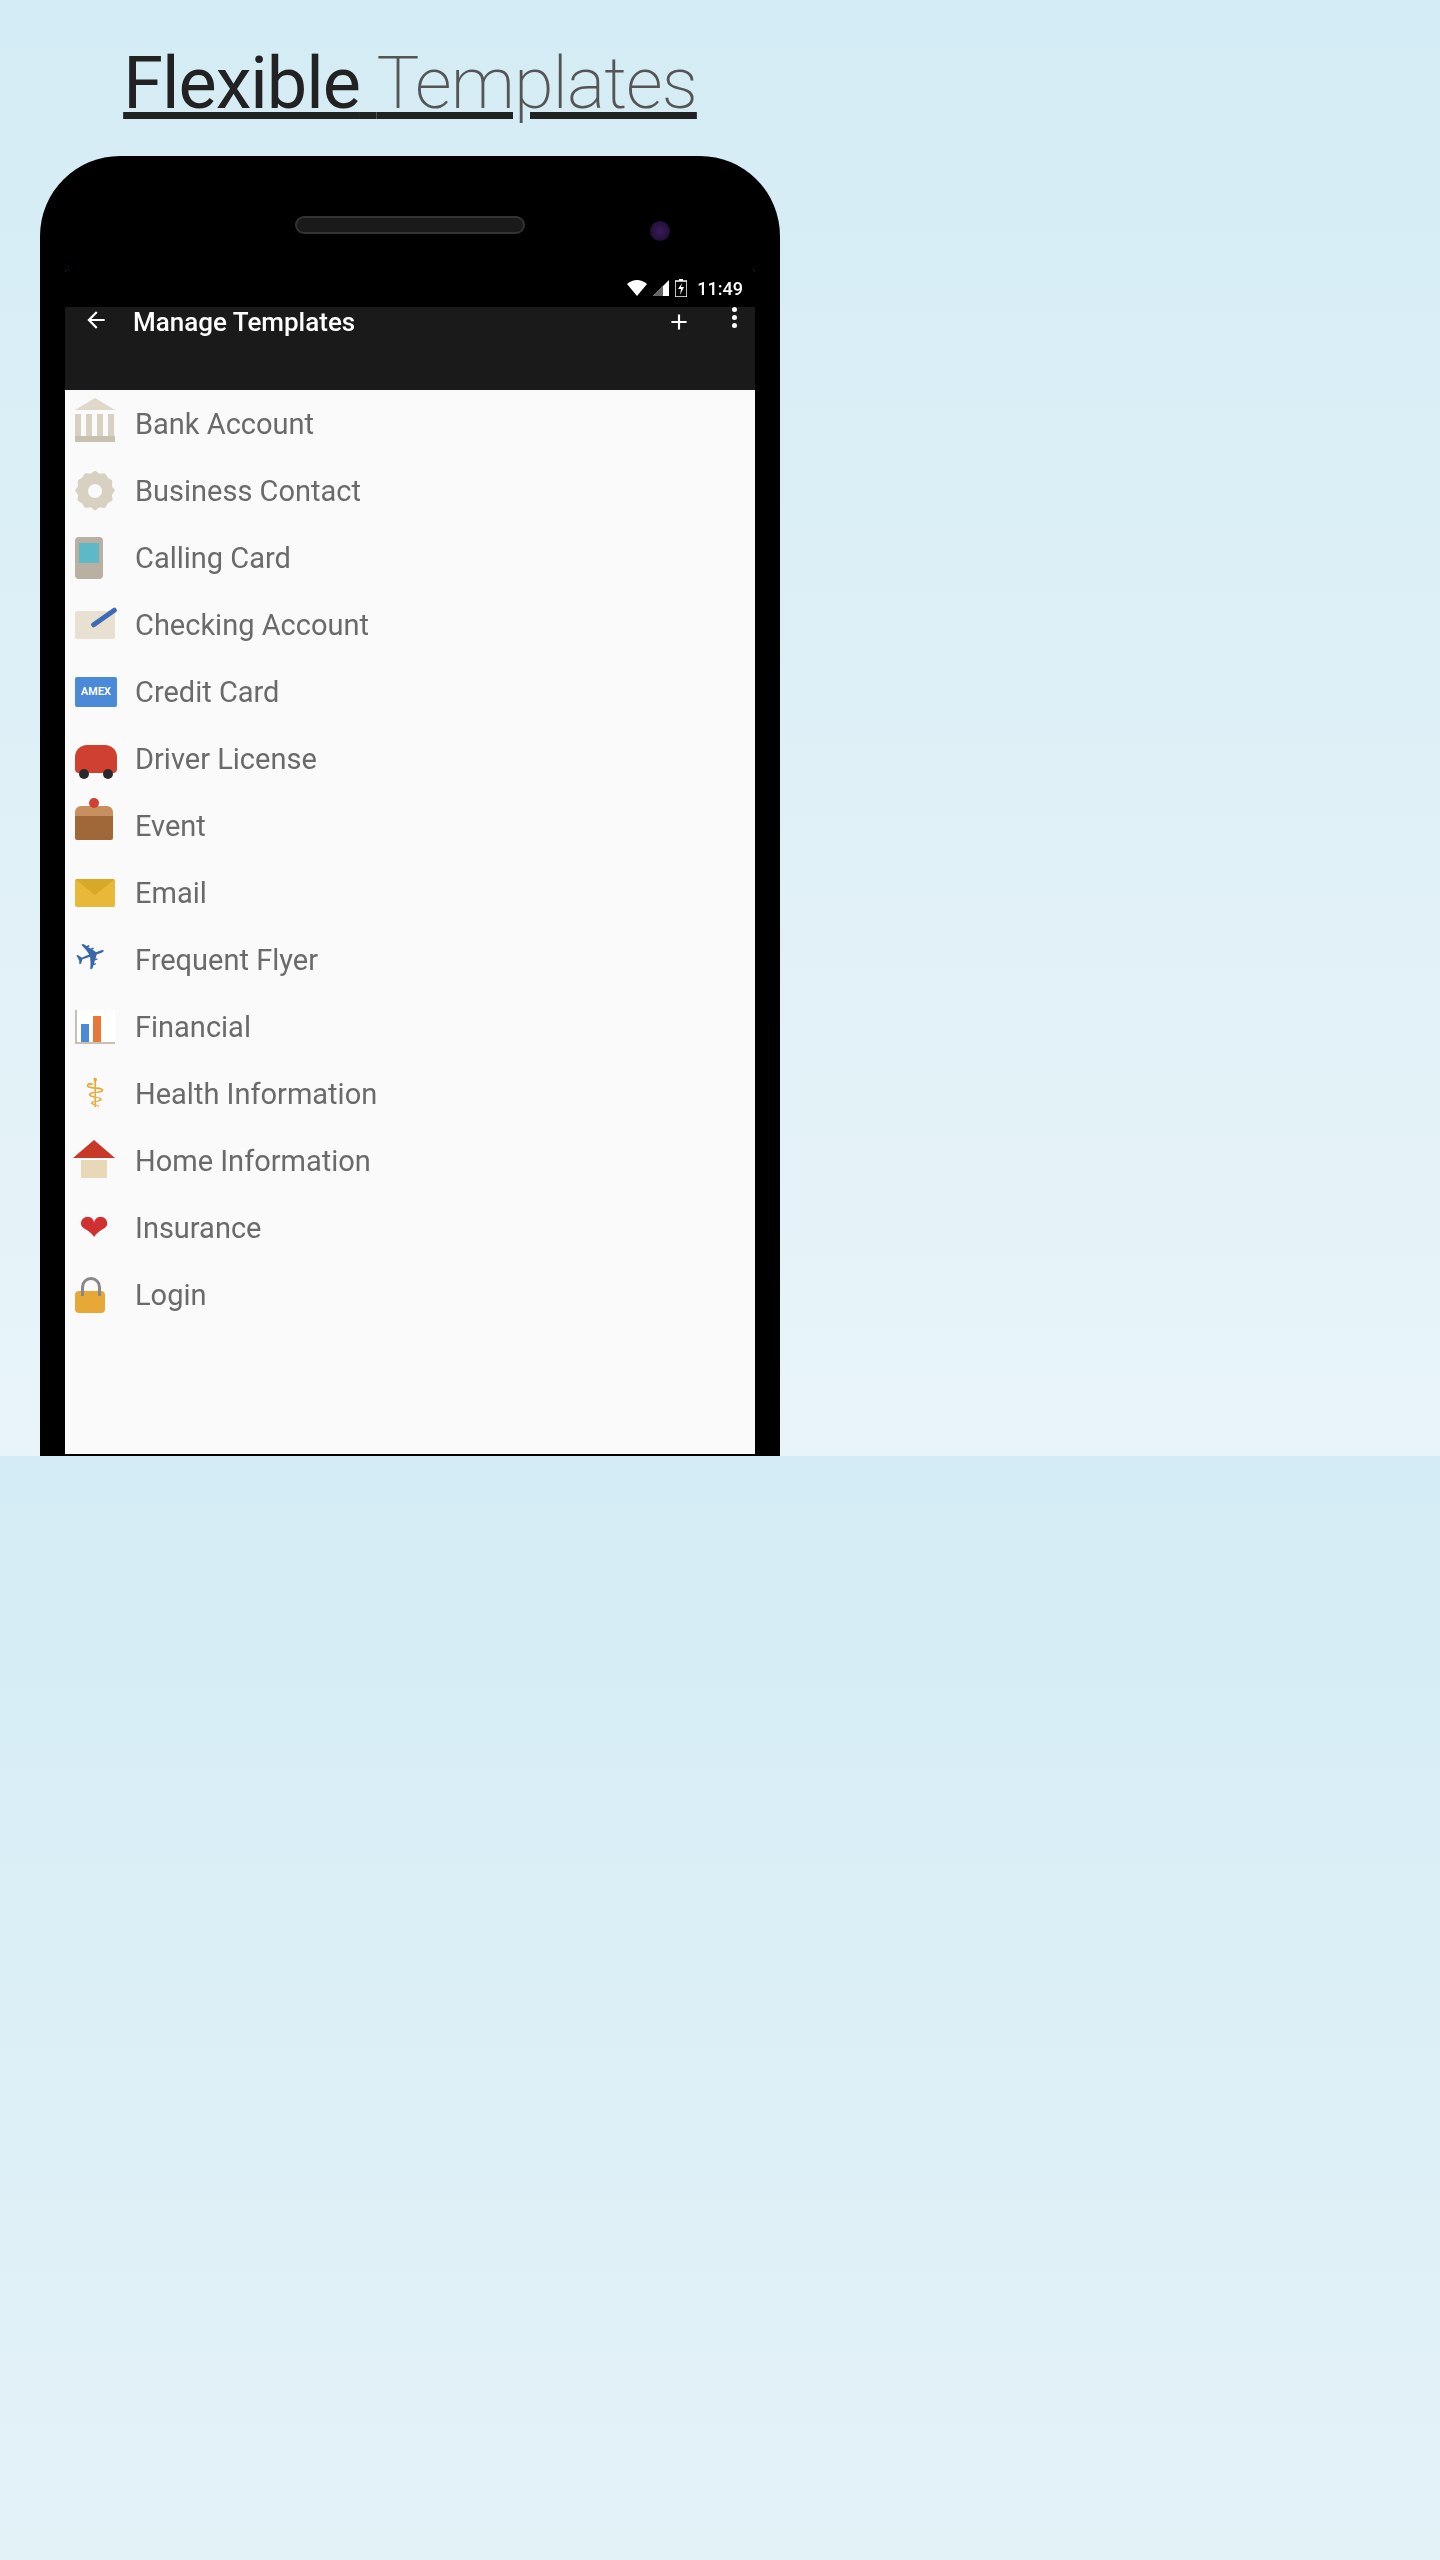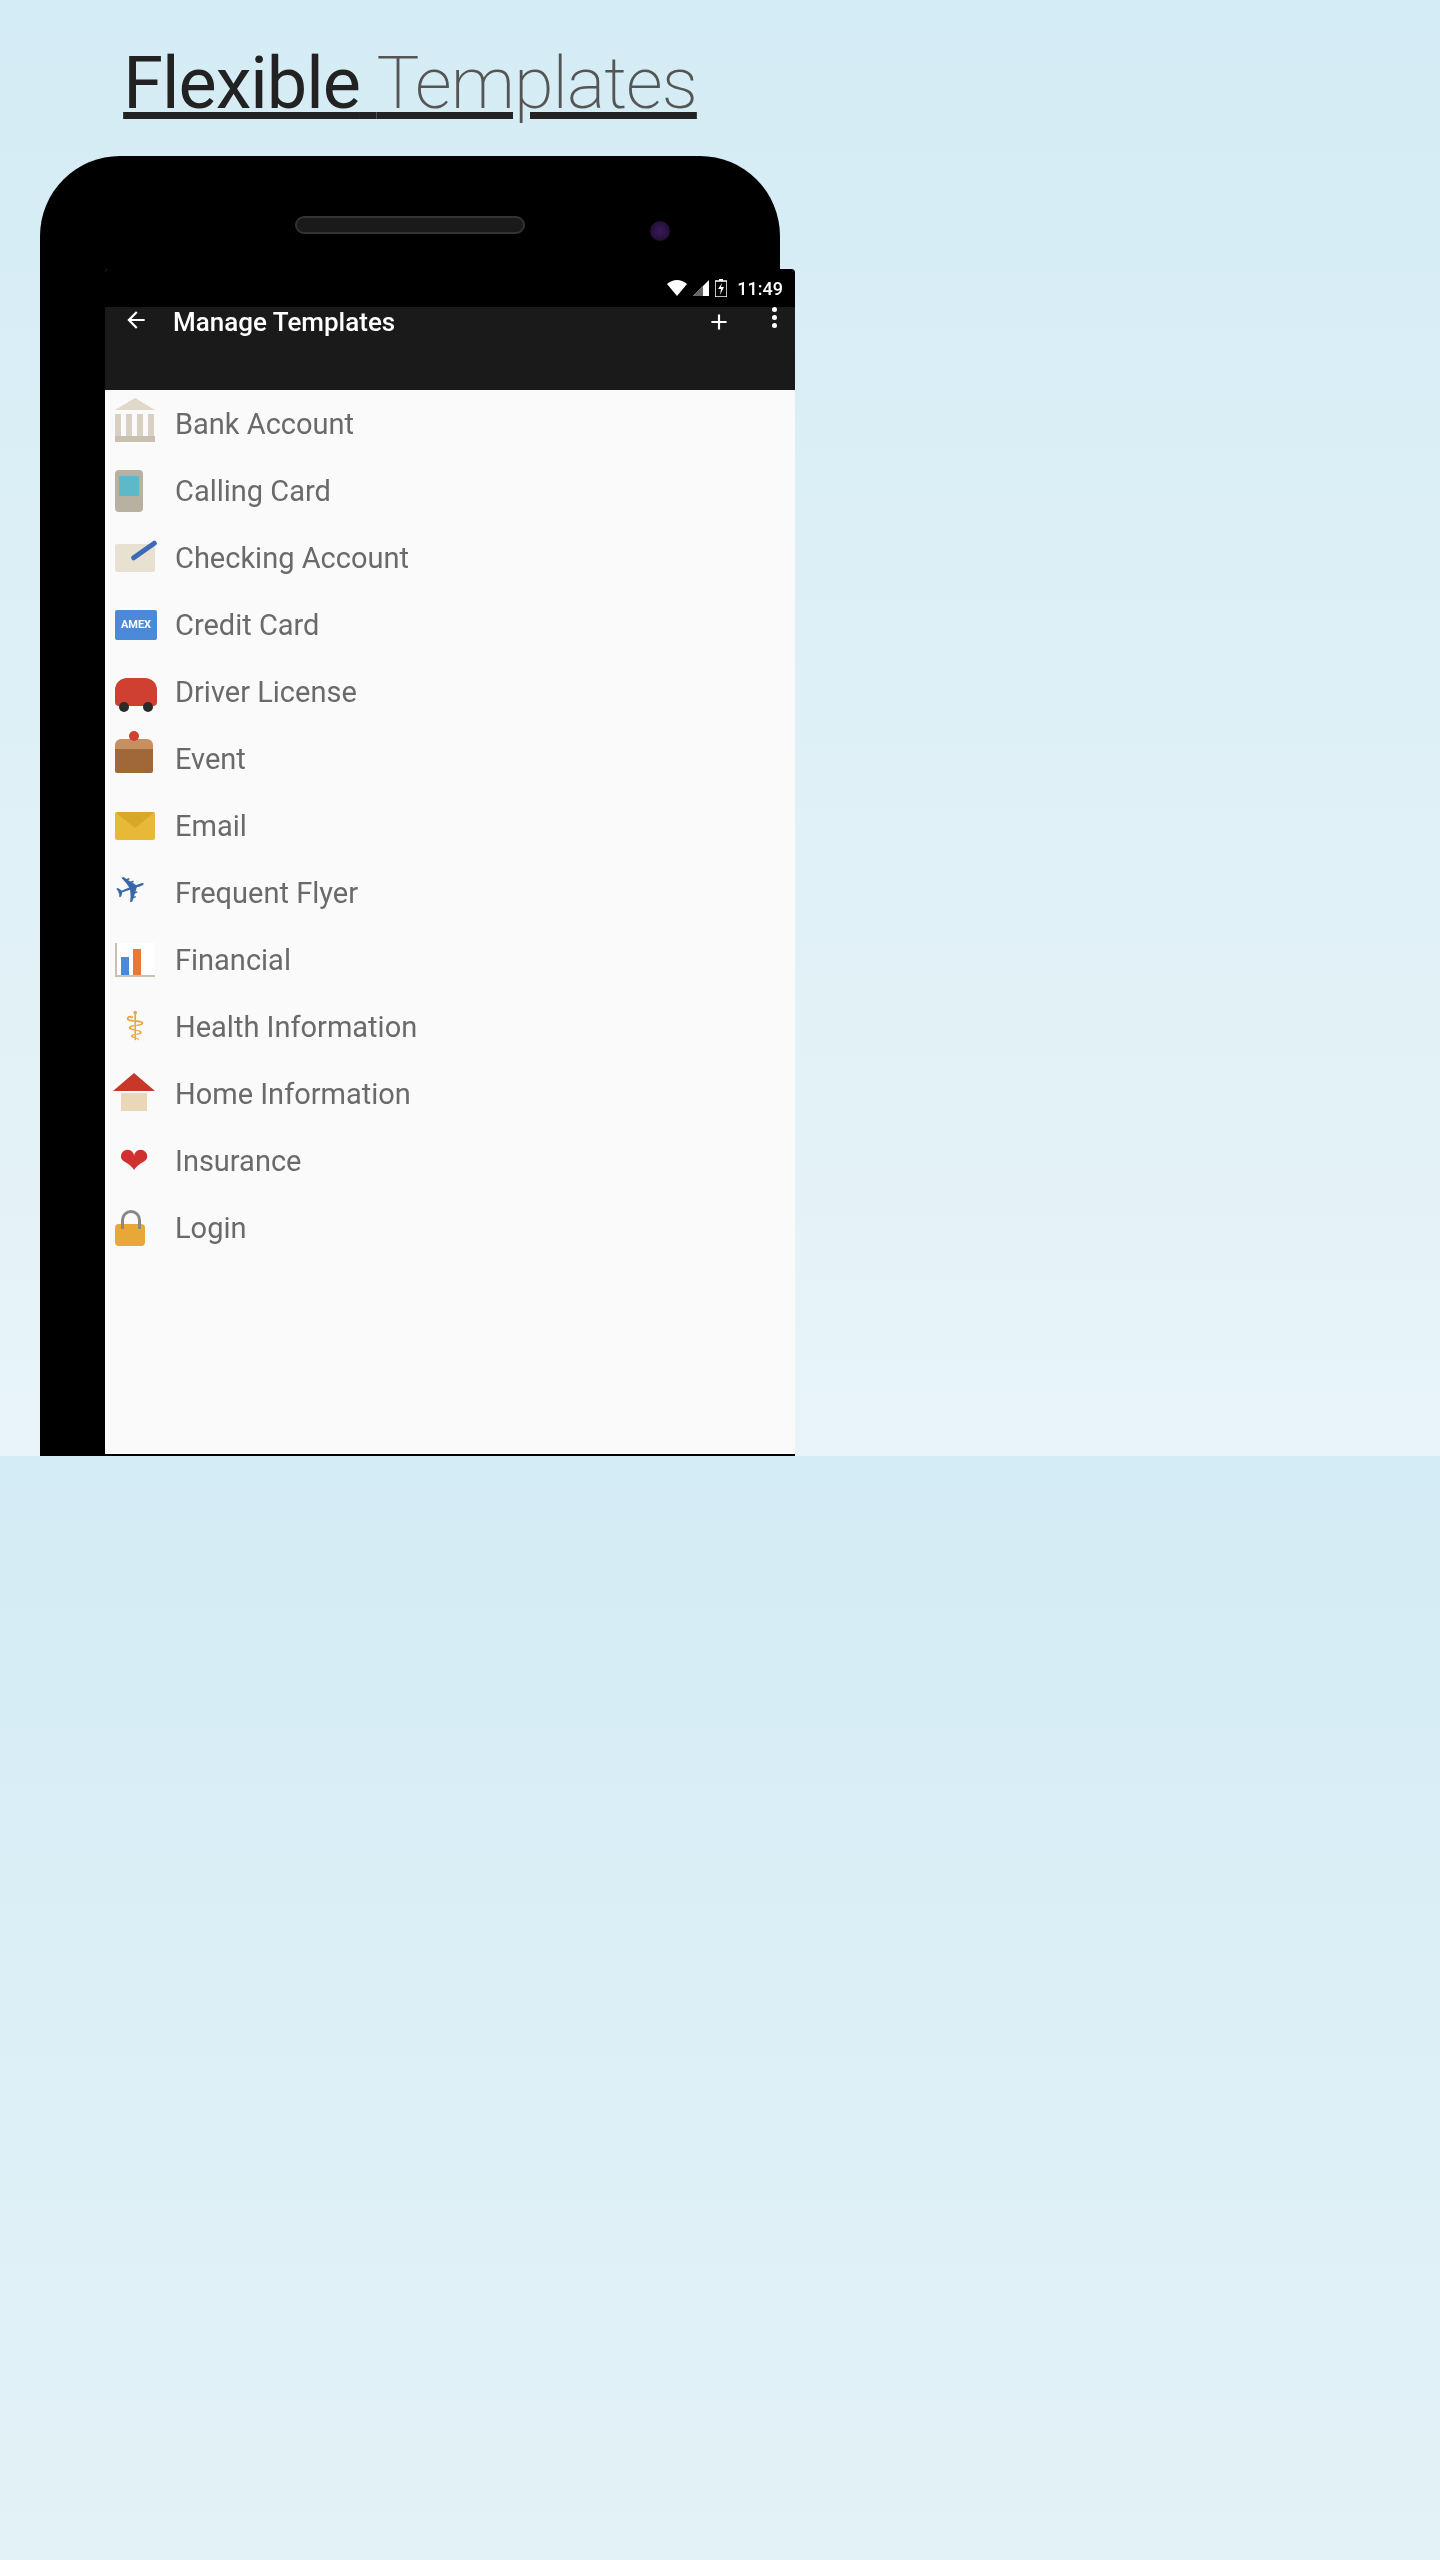--- a/index.html
+++ b/index.html
@@ -45,21 +45,20 @@
     border-radius: 50%;
     position: absolute;
     top: 65px;
     right: 110px;
   }
   .screen {
     background: #d946ef;
     width: 100%;
     border-radius: 4px 4px 0 0;
     overflow: hidden;
-    margin-left: 40px;
   }
   .status-bar {
     height: 38px;
     background: #000;
     display: flex;
     justify-content: flex-end;
     align-items: center;
     padding: 0 12px;
     gap: 6px;
   }
@@ -250,20 +249,26 @@
 
       <div class="list-item">
         <span class="icon">
             <span class="ico-bank">
               <span class="roof"></span>
             </span>
           </span>
         <span class="label">Bank Account</span>
       </div>
 
+      <div class="list-item">
+        <span class="icon">
+            <span class="ico-gear"></span>
+          </span>
+        <span class="label">Business Contact</span>
+      </div>
 
       <div class="list-item">
         <span class="icon">
             <span class="ico-phone"></span>
           </span>
         <span class="label">Calling Card</span>
       </div>
 
       <div class="list-item">
         <span class="icon">

